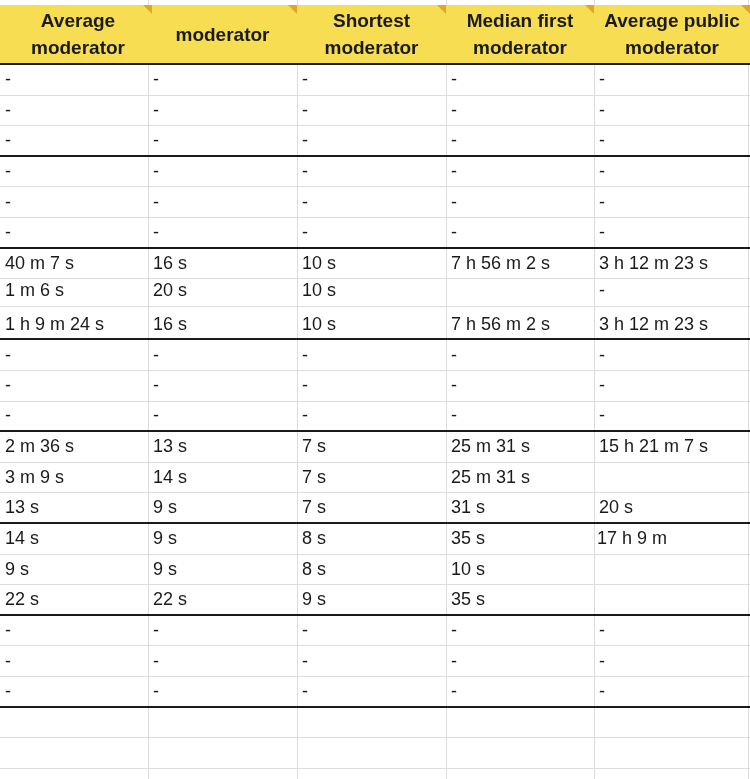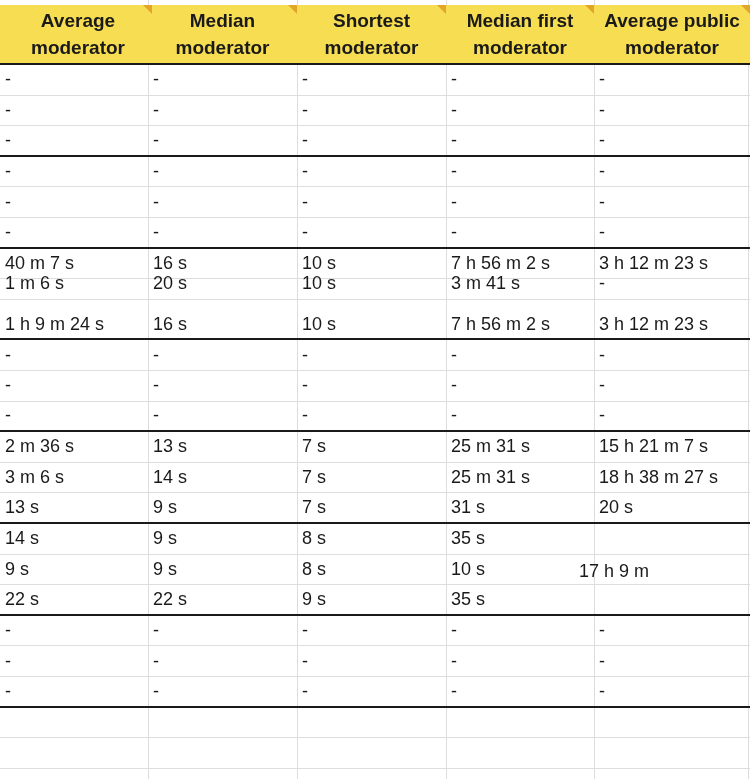--- a/index.html
+++ b/index.html
@@ -35,21 +35,20 @@
     <div class="header-row" id="header-row">
       <div class="hcell" style="left: 4px; width: 148px;">
         <div>
           <div>Average</div>
           <div>moderator</div>
         </div>
         <div class="comment-tri"></div>
       </div>
       <div class="hcell" style="left: 148px; width: 149px;">
         <div>
-          <div>Median</div>
           <div>moderator</div>
         </div>
         <div class="comment-tri"></div>
       </div>
       <div class="hcell" style="left: 297px; width: 149px; justify-content: center;">
         <div>
           <div>Shortest</div>
           <div>moderator</div>
         </div>
         <div class="comment-tri"></div>
@@ -111,25 +110,24 @@
       <div class="cell" style="left: 446px; width: 148px;">-</div>
       <div class="cell" style="left: 594px; width: 156px;">-</div>
     </div>
     <div class="row" style="top: 248.6px;">
       <div class="cell" style="left: 0px; width: 148px;">40 m 7 s</div>
       <div class="cell" style="left: 148px; width: 149px;">16 s</div>
       <div class="cell" style="left: 297px; width: 149px;">10 s</div>
       <div class="cell" style="left: 446px; width: 148px;">7 h 56 m 2 s</div>
       <div class="cell" style="left: 594px; width: 156px;">3 h 12 m 23 s</div>
     </div>
-    <div class="row" style="top: 269px;">
+    <div class="row" style="top: 276px;">
       <div class="cell" style="left: 0px; width: 148px;">1 m 6 s</div>
       <div class="cell" style="left: 148px; width: 149px;">20 s</div>
       <div class="cell" style="left: 297px; width: 149px;">10 s</div>
-      <div class="cell" style="left: 446px; width: 148px;">3 m 41 s</div>
       <div class="cell" style="left: 594px; width: 156px;">-</div>
     </div>
     <div class="row thick" style="top: 309.8px;">
       <div class="cell" style="left: 0px; width: 148px;">1 h 9 m 24 s</div>
       <div class="cell" style="left: 148px; width: 149px;">16 s</div>
       <div class="cell" style="left: 297px; width: 149px;">10 s</div>
       <div class="cell" style="left: 446px; width: 148px;">7 h 56 m 2 s</div>
       <div class="cell" style="left: 594px; width: 156px;">3 h 12 m 23 s</div>
     </div>
     <div class="row" style="top: 340.4px;">
@@ -154,39 +152,38 @@
       <div class="cell" style="left: 594px; width: 156px;">-</div>
     </div>
     <div class="row" style="top: 432.2px;">
       <div class="cell" style="left: 0px; width: 148px;">2 m 36 s</div>
       <div class="cell" style="left: 148px; width: 149px;">13 s</div>
       <div class="cell" style="left: 297px; width: 149px;">7 s</div>
       <div class="cell" style="left: 446px; width: 148px;">25 m 31 s</div>
       <div class="cell" style="left: 594px; width: 156px;">15 h 21 m 7 s</div>
     </div>
     <div class="row" style="top: 462.8px;">
-      <div class="cell" style="left: 0px; width: 148px;">3 m 6 s</div>
+      <div class="cell" style="left: 0px; width: 148px;">3 m 9 s</div>
       <div class="cell" style="left: 148px; width: 149px;">14 s</div>
       <div class="cell" style="left: 297px; width: 149px;">7 s</div>
       <div class="cell" style="left: 446px; width: 148px;">25 m 31 s</div>
-      <div class="cell" style="left: 594px; width: 156px;">18 h 38 m 27 s</div>
     </div>
     <div class="row thick" style="top: 493.4px;">
       <div class="cell" style="left: 0px; width: 148px;">13 s</div>
       <div class="cell" style="left: 148px; width: 149px;">9 s</div>
       <div class="cell" style="left: 297px; width: 149px;">7 s</div>
       <div class="cell" style="left: 446px; width: 148px;">31 s</div>
       <div class="cell" style="left: 594px; width: 156px;">20 s</div>
     </div>
     <div class="row" style="top: 524px;">
       <div class="cell" style="left: 0px; width: 148px;">14 s</div>
       <div class="cell" style="left: 148px; width: 149px;">9 s</div>
       <div class="cell" style="left: 297px; width: 149px;">8 s</div>
       <div class="cell" style="left: 446px; width: 148px;">35 s</div>
-      <div class="cell" style="left: 574px; width: 156px; margin-top: 33px;">17 h 9 m</div>
+      <div class="cell" style="left: 592px; width: 156px;">17 h 9 m</div>
     </div>
     <div class="row" style="top: 554.6px;">
       <div class="cell" style="left: 0px; width: 148px;">9 s</div>
       <div class="cell" style="left: 148px; width: 149px;">9 s</div>
       <div class="cell" style="left: 297px; width: 149px;">8 s</div>
       <div class="cell" style="left: 446px; width: 148px;">10 s</div>
     </div>
     <div class="row thick" style="top: 585.2px; padding-left: 13px;">
       <div class="cell" style="left: 0px; width: 148px;">22 s</div>
       <div class="cell" style="left: 148px; width: 149px;">22 s</div>

